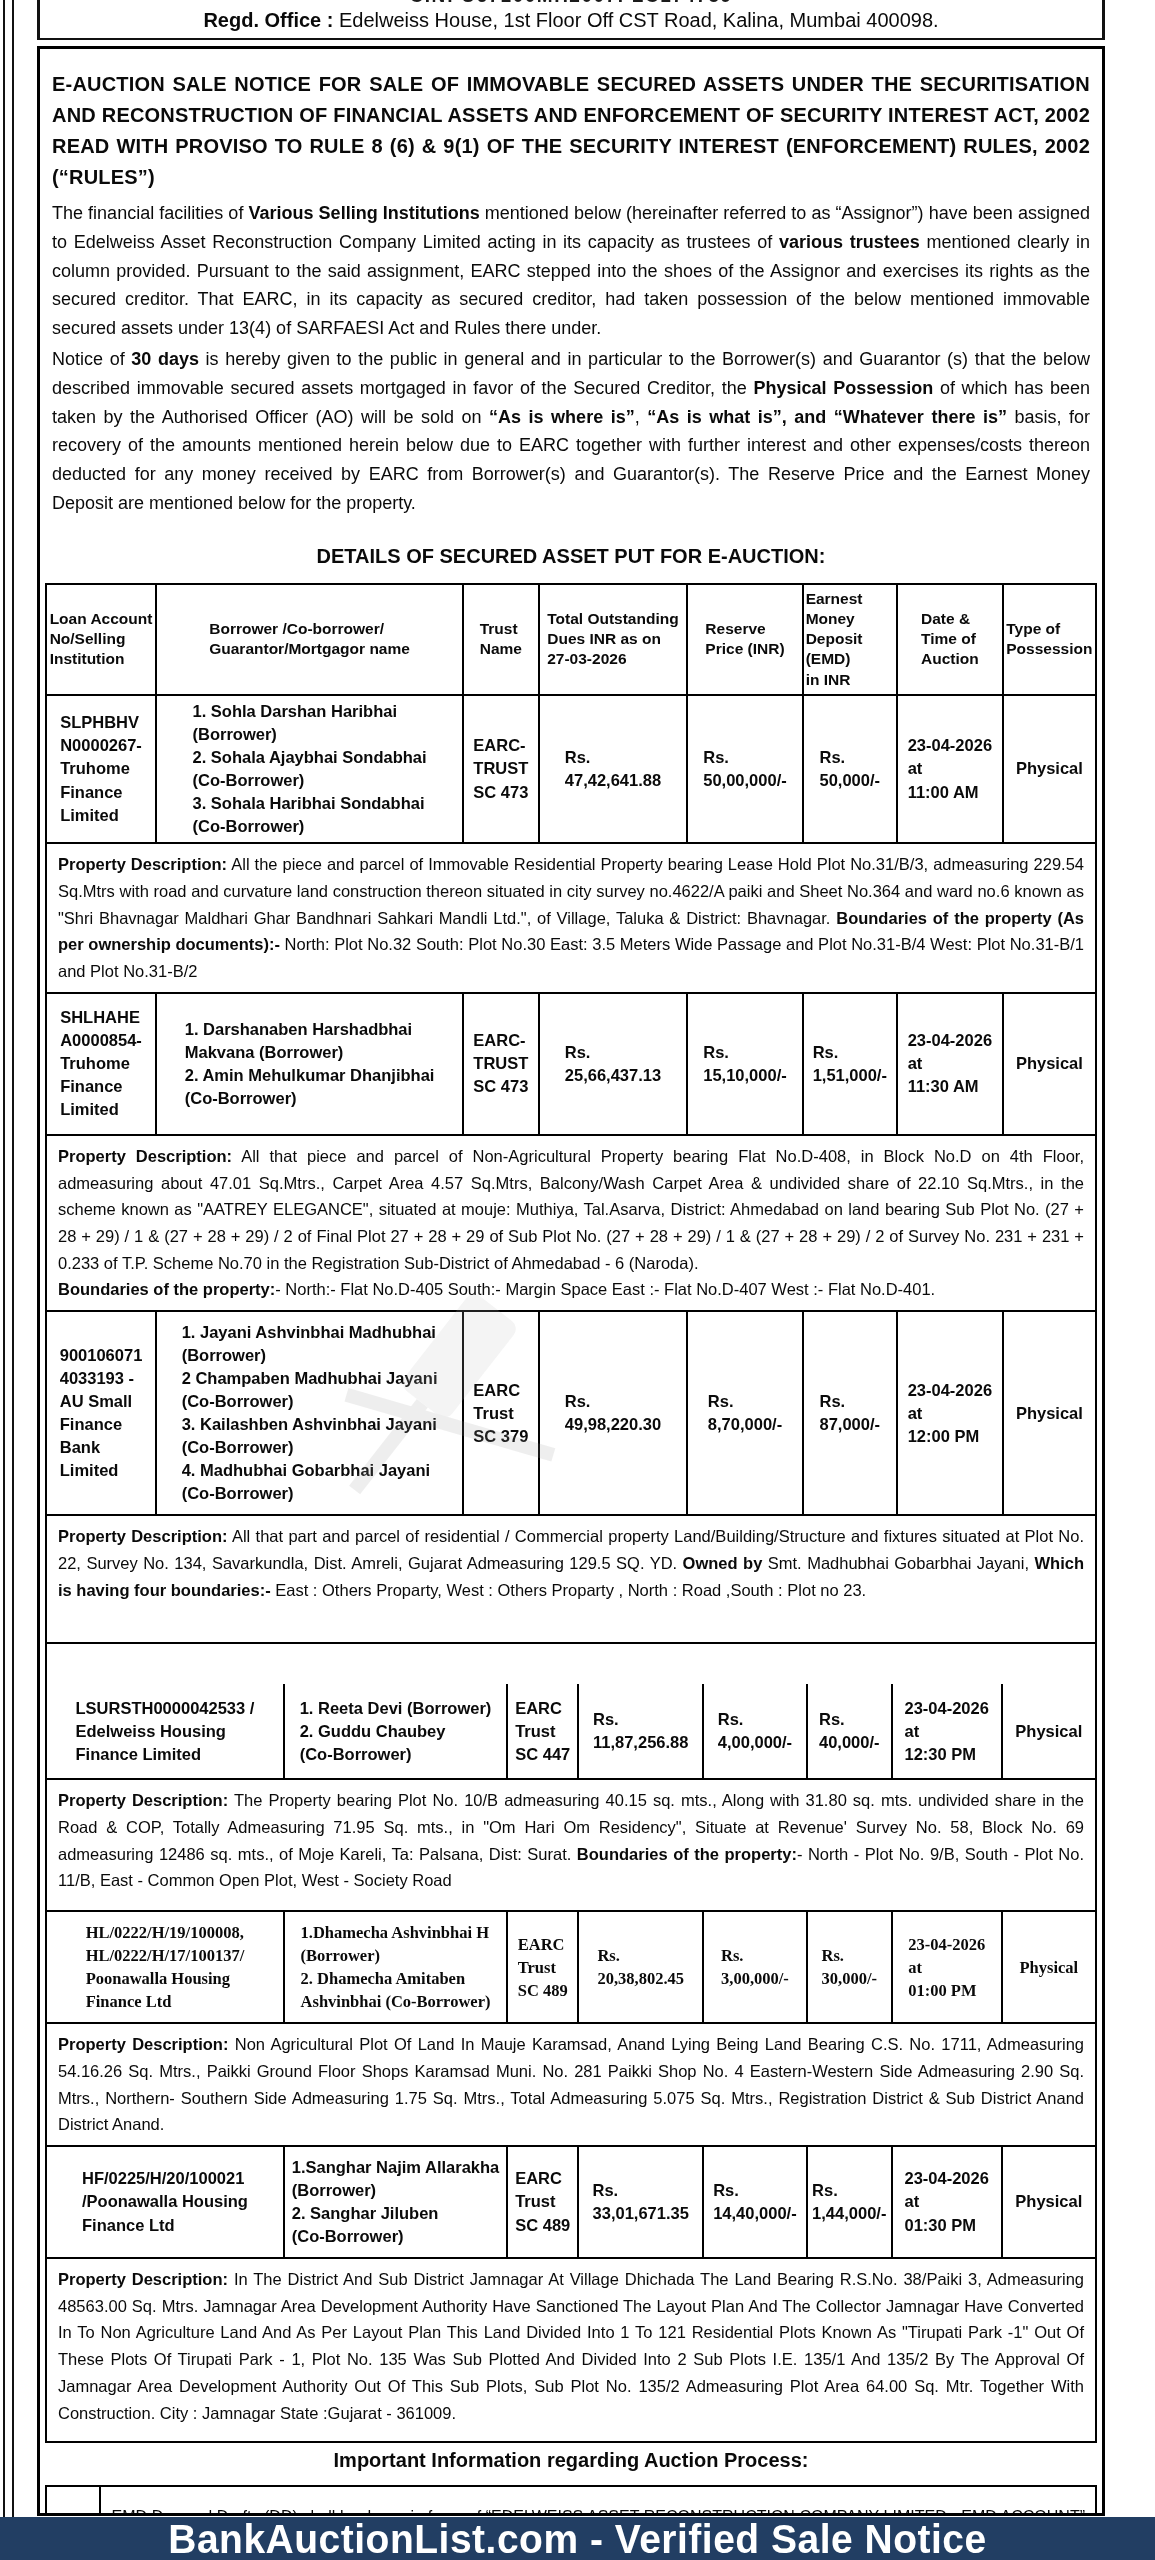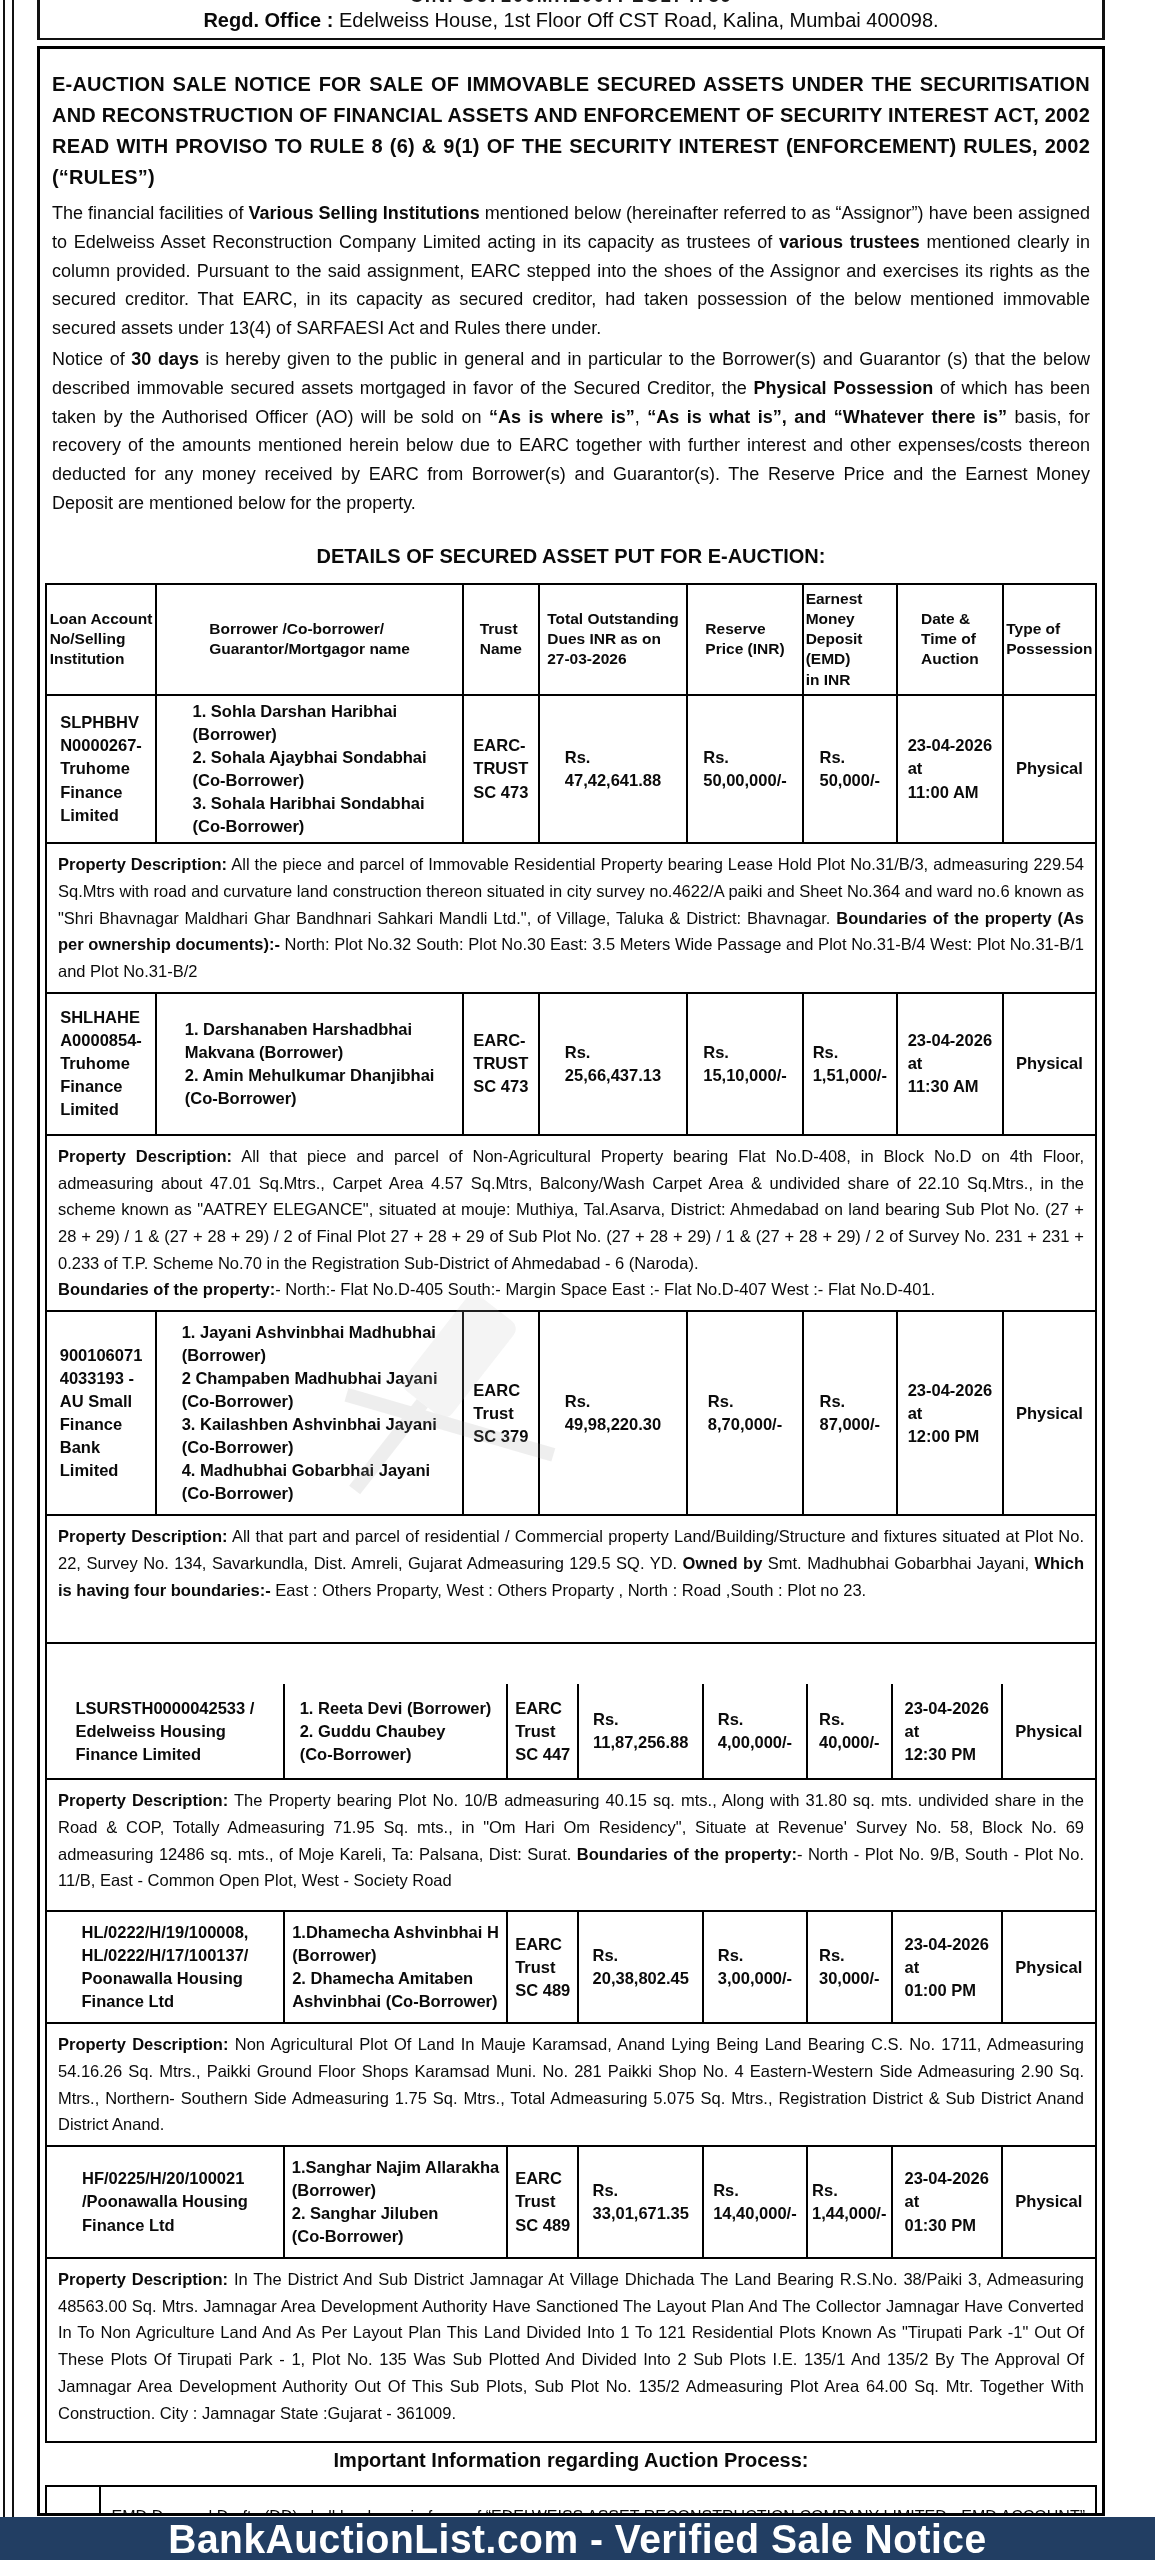--- a/index.html
+++ b/index.html
@@ -52,21 +52,21 @@
   .desc{
     border-bottom:2px solid #000;padding:7px 11px;font-size:16.5px;line-height:1.62;
     text-align:justify;white-space:pre-line;box-sizing:border-box;
   }
   .desc:last-child,.last{border-bottom:none;}
   .mh-h{min-height:72px;}
   .mh-r1{min-height:146px;} .mh-d1{min-height:112px;}
   .mh-r2{min-height:142px;} .mh-d2{min-height:172px;}
   .mh-r3{min-height:204px;} .mh-d3{min-height:128px;}
   .mh-r4{min-height:96px;margin-top:40px;}  .mh-d4{min-height:132px;}
-  .mh-r5{min-height:112px;} .mh-d5{min-height:102px;}
+  .mh-r5{min-height:112px;font-family:Liberation Serif, serif;} .mh-d5{min-height:102px;}
   .mh-r6{min-height:112px;} .mh-d6{min-height:182px;}
 
   
   .imp-head{min-height:36px;font-weight:700;font-size:20px;text-align:center;padding-top:6px;}
   .info-table{margin:0 5px;border:2px solid #000;}
   .irow{display:grid;border-bottom:2px solid #000;box-sizing:border-box;}
   .irow-wide{grid-template-columns:5.2% 94.8%;}
   .ino{border-right:2px solid #000;font-weight:700;font-size:16px;display:flex;align-items:center;justify-content:center;padding:2px;}
   .itext{font-size:16px;line-height:1.7;padding:16px 10px;text-align:justify;}
   .i1{min-height:60px;} .i2{min-height:72px;}

